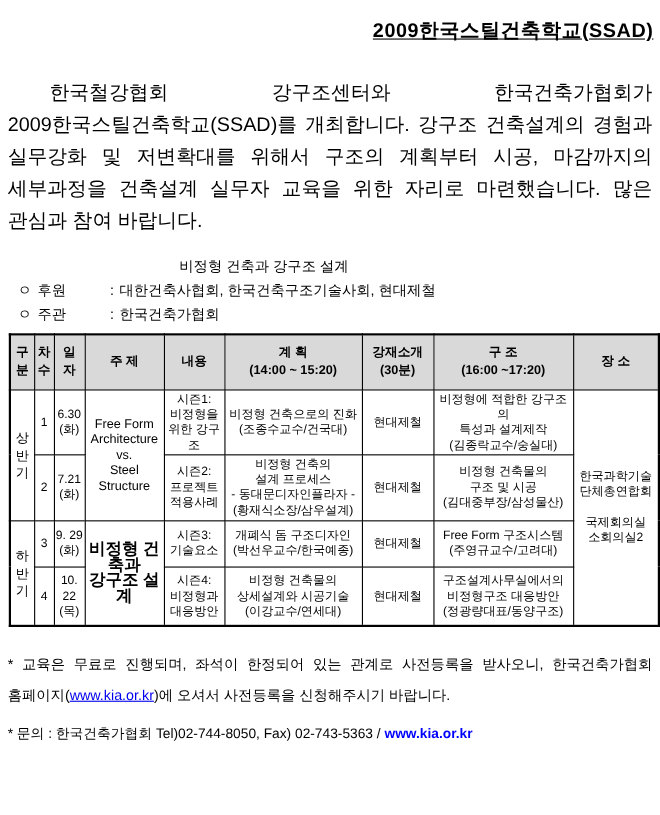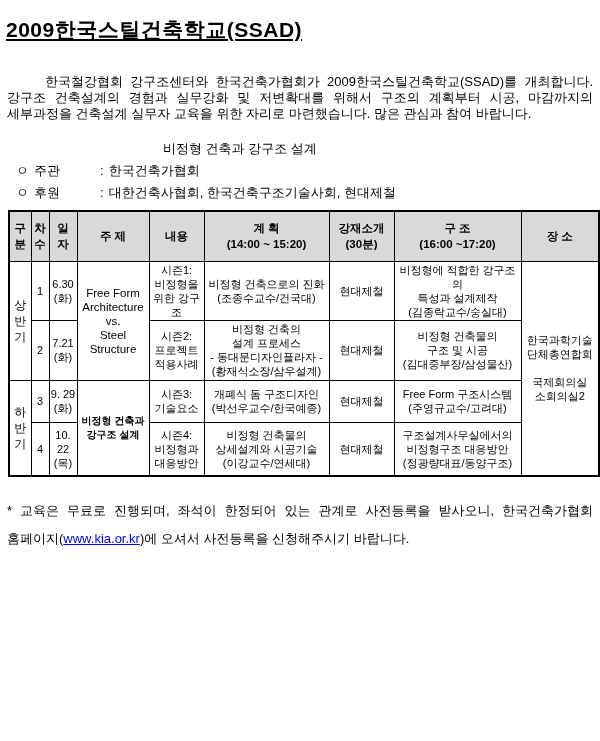--- a/index.html
+++ b/index.html
@@ -2,26 +2,26 @@
 <html><head>
 <meta charset="utf-8">
 <style>
   html,body{margin:0;padding:0;}
   body{
     width:600px;height:741px;overflow:hidden;background:#ffffff;color:#000000;
     font-family:"Liberation Sans","DejaVu Sans",sans-serif;
   }
   .doc{padding:0 6px;}
   .title{
-    font-size:21px;font-weight:bold;text-align:left;margin:16px 0 0 0;
+    font-size:18px;font-weight:bold;text-align:right;margin:16px 0 0 0;
     letter-spacing:0.5px;
   }
   .title span{text-decoration:underline;}
   .intro{
-    margin:30px 1px 14px 1px;font-size:13px;line-height:16px;
+    margin:30px 1px 14px 1px;font-size:18px;line-height:29px;
     text-align:justify;text-indent:38px;word-break:keep-all;
   }
   .info-list{margin:16px 0 0 10px;font-size:13px;line-height:22px;}
   .info-item{white-space:nowrap;}
   .bullet{display:inline-block;width:18px;}
   .li-label{
     display:inline-block;width:62px;text-align:justify;text-align-last:justify;
     vertical-align:top;
   }
   .li-sep{display:inline-block;margin:0 5px 0 4px;}
@@ -36,21 +36,21 @@
     overflow:hidden;
   }
   table.sched thead th{
     background:#d9d9d9;font-weight:bold;font-size:11.5px;line-height:16px;
   }
   table.sched thead tr{height:50px;}
   tr.r1{height:52px;} tr.r2{height:60px;} tr.r3{height:42px;} tr.r4{height:54px;}
   .pre{white-space:pre-line;}
   td.vert{font-size:12px;line-height:16px;}
   td.theme{font-size:11.5px;margin-left:40px;}
-  td.bold{font-weight:bold;font-size:10px;}
+  td.bold{font-weight:bold;font-size:15px;}
   thead th{border-bottom:2px solid #000;}
   .note{
     margin:20px 1px 0 1px;font-size:13px;line-height:28px;text-align:justify;
     word-break:keep-all;
   }
   .contact{margin:12px 1px 0 1px;font-size:12.5px;line-height:18px;white-space:nowrap;}
   a.link{color:#0000ee;text-decoration:underline;cursor:pointer;}
   a.link-bold{color:#0000ff;font-weight:bold;text-decoration:none;cursor:pointer;}
 </style>
 </head>
@@ -58,24 +58,24 @@
 
 <div class="doc">
 
   <h1 class="title"><span>2009한국스틸건축학교(SSAD)</span></h1>
 
   <p class="intro">한국철강협회 강구조센터와 한국건축가협회가 2009한국스틸건축학교(SSAD)를 개최합니다. 강구조 건축설계의 경험과 실무강화 및 저변확대를 위해서 구조의 계획부터 시공, 마감까지의 세부과정을 건축설계 실무자 교육을 위한 자리로 마련했습니다. 많은 관심과 참여 바랍니다.</p>
 
   <div class="info-list">
     <div class="info-item li-line2">비정형 건축과 강구조 설계</div>
     <div class="info-item">
-      <span class="bullet">ㅇ</span><span class="li-label">주관</span><span class="li-sep">:</span><span>한국건축가협회</span>
+      <span class="bullet">ㅇ</span><span class="li-label">후원</span><span class="li-sep">:</span><span>대한건축사협회, 한국건축구조기술사회, 현대제철</span>
     </div>
     <div class="info-item">
-      <span class="bullet">ㅇ</span><span class="li-label">후원</span><span class="li-sep">:</span><span>대한건축사협회, 한국건축구조기술사회, 현대제철</span>
+      <span class="bullet">ㅇ</span><span class="li-label">주관</span><span class="li-sep">:</span><span>한국건축가협회</span>
     </div>
   </div>
 
   <table class="sched">
     <colgroup>
       <col style="width:22px">
         <col style="width:18px">
         <col style="width:28px">
       <col style="width:72px">
         <col style="width:55px">
@@ -177,14 +177,15 @@
         <td>현대제철</td>
         <td class="pre">구조설계사무실에서의
 비정형구조 대응방안
 (정광량대표/동양구조)</td>
       </tr>
     </tbody>
   </table>
 
   <p class="note"><span>* 교육은 무료로 진행되며, 좌석이 한정되어 있는 관계로 사전등록을 받사오니, 한국건축가협회 홈페이지(</span><a class="link">www.kia.or.kr</a><span>)에 오셔서 사전등록을 신청해주시기 바랍니다.</span></p>
 
+  <p class="contact"><span>* 문의 :  한국건축가협회 Tel)02-744-8050, Fax) 02-743-5363 / </span><a class="link-bold">www.kia.or.kr</a></p>
 
 </div>
 
 </body></html>

